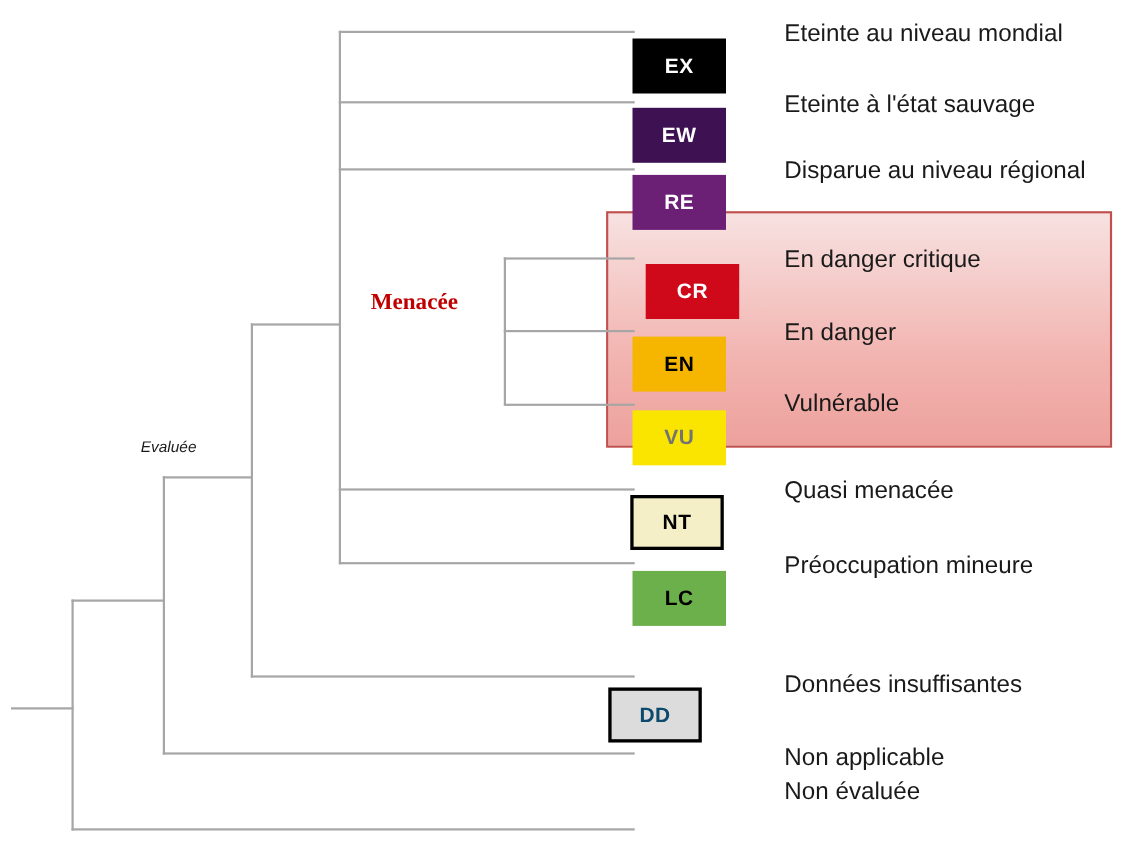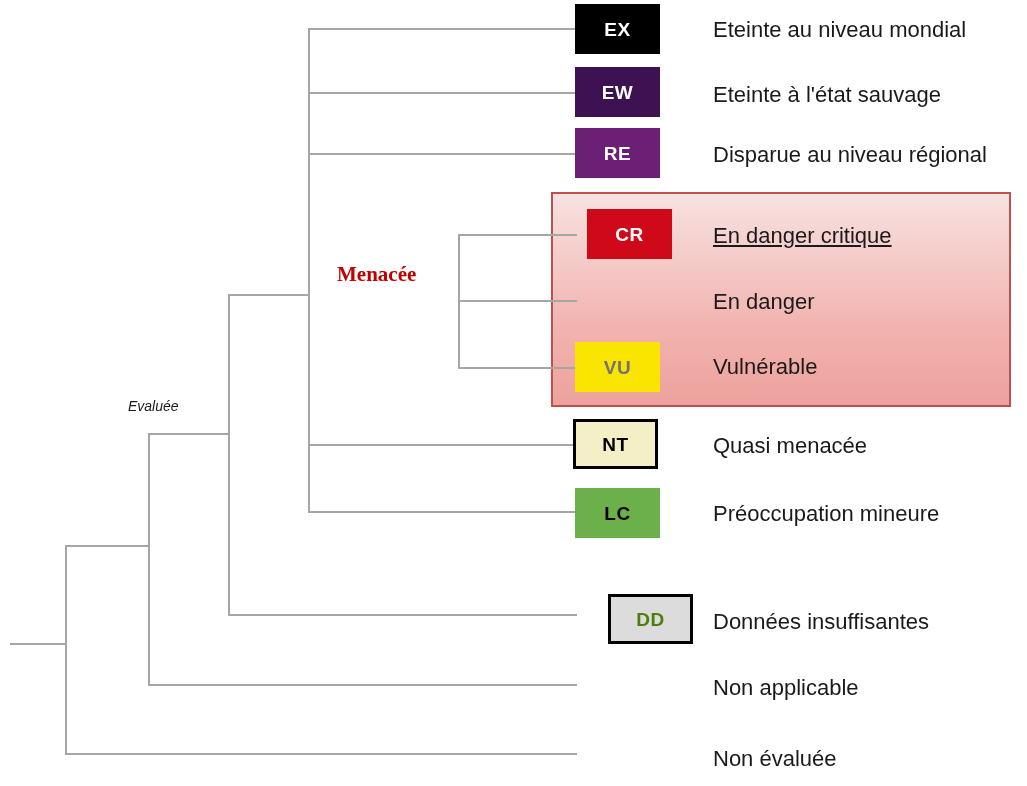--- a/index.html
+++ b/index.html
@@ -43,20 +43,21 @@
     width: 85px;
     height: 50px;
     box-sizing: border-box;
     display: flex;
     align-items: center;
     justify-content: center;
     font-size: 19px;
     font-weight: bold;
     letter-spacing: 0.5px;
     line-height: 1;
+    margin-top: 31px;
   }
 
   
   .desc {
     position: absolute;
     left: 697px;
     font-size: 22px;
     color: #1a1a1a;
     white-space: nowrap;
     line-height: 1;
@@ -126,30 +127,31 @@
   <div class="line hline" style="left:458px; top:300px; width:119px;"></div>
   <div class="line hline" style="left:458px; top:367px; width:119px;"></div>
 
   <div id="label-menacee">Menacée</div>
   <div id="label-evaluee">Evaluée</div>
 
   <div class="chip" style="left: 575px; top: 4px; background: rgb(0, 0, 0); color: rgb(255, 255, 255);">EX</div>
   <div class="chip" style="left: 575px; top: 67px; background: rgb(61, 17, 82); color: rgb(255, 255, 255);">EW</div>
   <div class="chip" style="left: 575px; top: 128px; background: rgb(107, 32, 118); color: rgb(255, 255, 255);">RE</div>
   <div class="chip" style="left: 587px; top: 209px; background: rgb(208, 9, 26); color: #ffffff;">CR</div>
+  <div class="chip" style="left: 575px; top: 275px; background: rgb(246, 182, 0); color: rgb(0, 0, 0);">EN</div>
   <div class="chip" style="left: 575px; top: 342px; background: rgb(250, 229, 0); color: #737373;">VU</div>
   <div class="chip" style="left: 573px; top: 419px; background: rgb(245, 239, 200); color: rgb(0, 0, 0); border: 3px solid rgb(0, 0, 0);">NT</div>
   <div class="chip" style="left: 575px; top: 488px; background: rgb(108, 176, 76); color: rgb(0, 0, 0);">LC</div>
-  <div class="chip" style="left: 608px; top: 594px; background: rgb(220, 220, 220); color: #4d7c0f; border: 3px solid rgb(0, 0, 0);">DD</div>
+  <div class="chip" style="left: 553px; top: 594px; background: rgb(220, 220, 220); color: #0c4a6e; border: 3px solid rgb(0, 0, 0);">DD</div>
 
   <div class="desc" style="top:19px;">Eteinte au niveau mondial</div>
   <div class="desc" style="top:84px;">Eteinte à l'état sauvage</div>
   <div class="desc" style="top:144px;">Disparue au niveau régional</div>
-  <div class="desc" style="top:225px;text-decoration:underline;">En danger critique</div>
+  <div class="desc" style="top:225px;">En danger critique</div>
   <div class="desc" style="top:291px;">En danger</div>
   <div class="desc" style="top:356px;">Vulnérable</div>
   <div class="desc" style="top:435px;">Quasi menacée</div>
   <div class="desc" style="top:503px;">Préoccupation mineure</div>
   <div class="desc" style="top:611px;">Données insuffisantes</div>
   <div class="desc" style="top:677px;">Non applicable</div>
-  <div class="desc" style="top:748px;">Non évaluée</div>
+  <div class="desc" style="top:708px;">Non évaluée</div>
 
 </div>
 
 </body></html>

